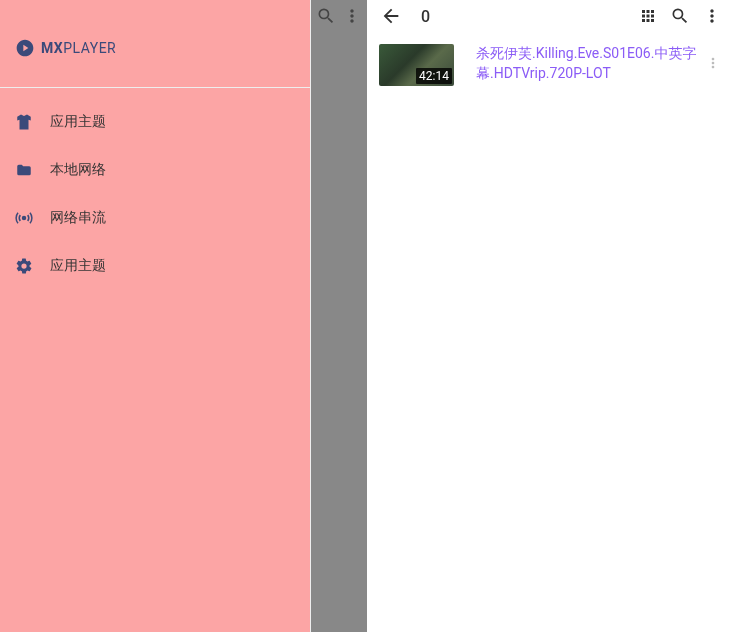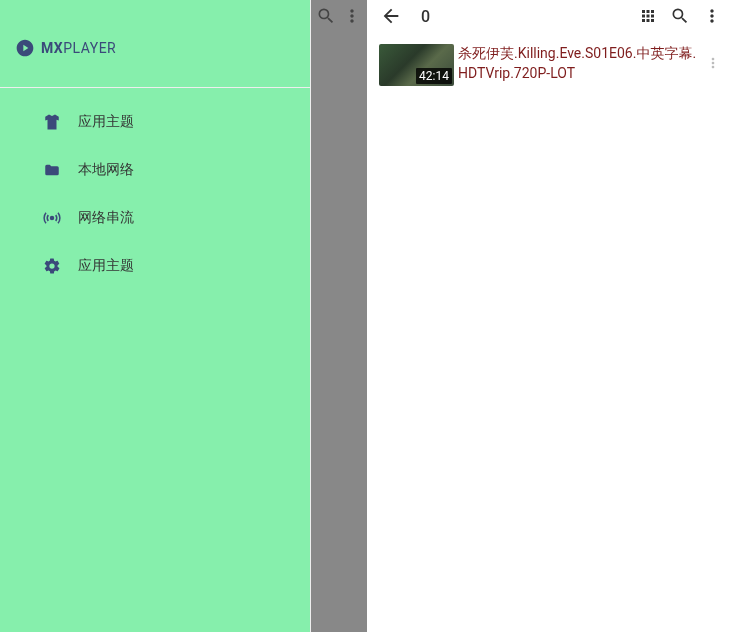--- a/index.html
+++ b/index.html
@@ -15,21 +15,21 @@
       background: #fff;
       position: relative;
     }
     .container {
       display: flex;
       width: 100%;
       height: 100%;
     }
     .left-panel {
       width: 311px;
-      background: #86efac;
+      background: #fca5a5;
       position: relative;
       border-right: 1px solid #eee;
     }
     .left-header {
       height: 88px;
       position: relative;
       border-bottom: 1px solid #eee;
     }
     .logo-area {
       display: flex;
@@ -44,21 +44,20 @@
     .logo-text {
       font-size: 14px;
       color: #3b4a7a;
       letter-spacing: 0.5px;
     }
     .logo-text .mx {
       font-weight: 700;
     }
     .drawer-menu {
       padding-top: 10px;
-      margin-left: 28px;
     }
     .drawer-item {
       display: flex;
       align-items: center;
       padding: 14px 14px;
       cursor: pointer;
       font-size: 14px;
       color: #333;
     }
     .drawer-item-icon {
@@ -162,23 +161,23 @@
       bottom: 2px;
       right: 2px;
       background: rgba(0,0,0,0.8);
       color: #fff;
       font-size: 12px;
       padding: 1px 3px;
       border-radius: 1px;
     }
     .video-title {
       flex: 1;
-      margin-left: 4px;
+      margin-left: 22px;
       font-size: 14px;
-      color: #7f1d1d;
+      color: #8b5cf6;
       line-height: 1.4;
       word-break: break-all;
     }
     .video-more {
       width: 18px;
       height: 18px;
       color: #bbb;
       margin-left: 4px;
       margin-top: 10px;
       display: flex;

